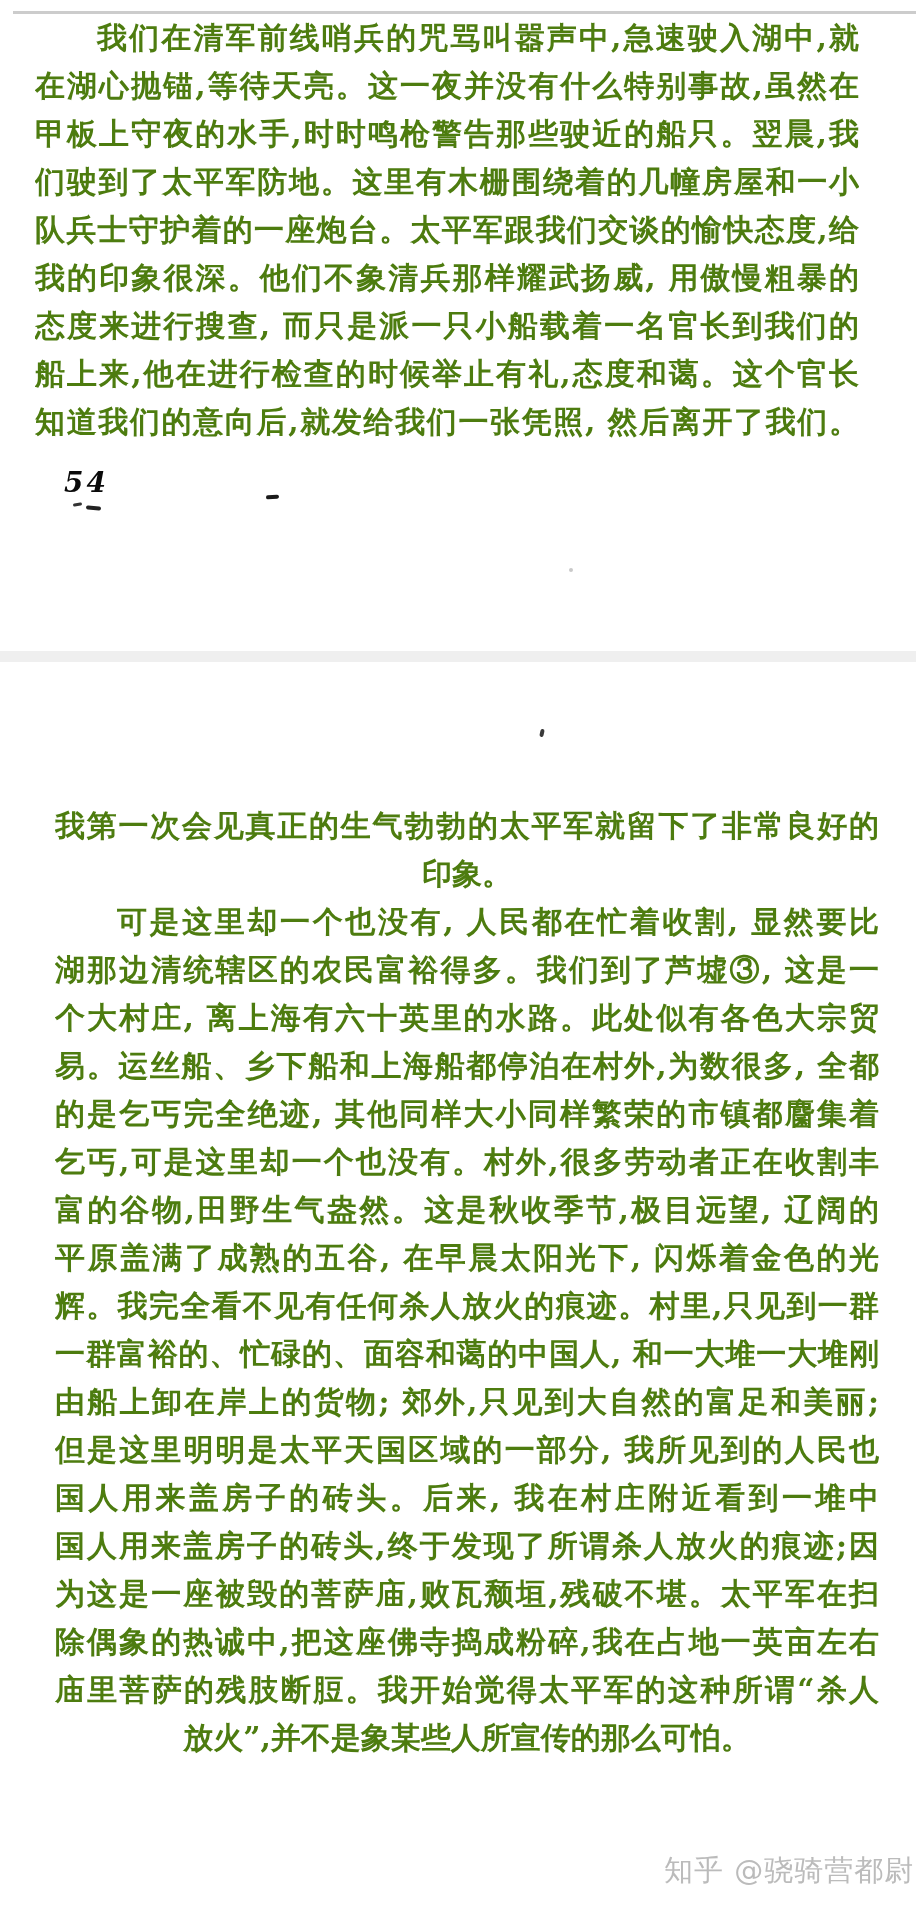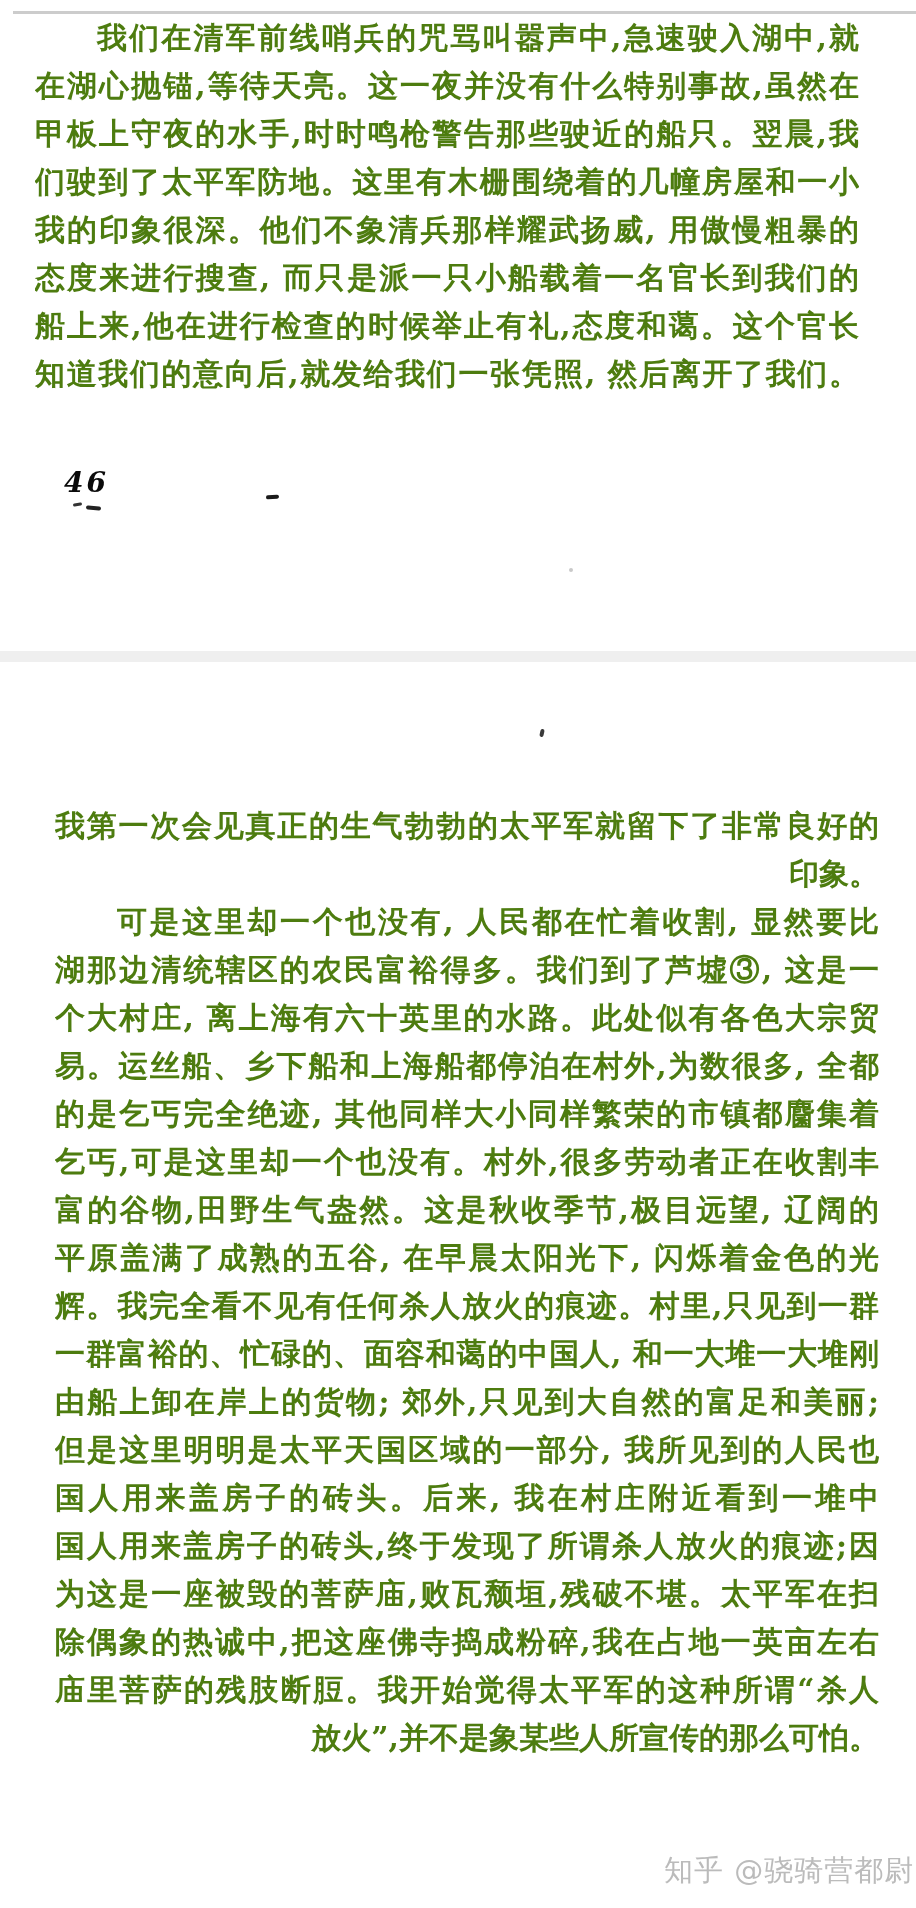--- a/index.html
+++ b/index.html
@@ -21,21 +21,21 @@
   }
   #page1-text { left:35px; top:14px; }
   #page2-text { left:55px; top:802px; }
   .ln {
     height:48px;
     overflow:hidden;
     text-align:justify;
     text-align-last:justify;
   }
   .ln.indent { text-indent:62px; }
-  .ln.short  { text-align:right; text-align-last:auto; }
+  .ln.short  { text-align:center; text-align-last:auto; }
   #top-rule {
     position:absolute; left:13px; top:11px;
     width:903px; height:3px; background:#cccccc;
   }
   #separator-band {
     position:absolute; left:0; top:651px;
     width:916px; height:11px; background:#efefef;
   }
   #page-number {
     position:absolute; left:64px; top:466px;
@@ -58,27 +58,28 @@
 </head>
 <body>
 
 <div id="top-rule"></div>
 
 <div id="page1-text" class="scan-page">
   <div class="ln indent">我们在清军前线哨兵的咒骂叫嚣声中,急速驶入湖中,就</div>
   <div class="ln">在湖心抛锚,等待天亮。这一夜并没有什么特别事故,虽然在</div>
   <div class="ln">甲板上守夜的水手,时时鸣枪警告那些驶近的船只。翌晨,我</div>
   <div class="ln">们驶到了太平军防地。这里有木栅围绕着的几幢房屋和一小</div>
+  <div class="ln">队兵士守护着的一座炮台。太平军跟我们交谈的愉快态度,给</div>
   <div class="ln">我的印象很深。他们不象清兵那样耀武扬威, 用傲慢粗暴的</div>
   <div class="ln">态度来进行搜查, 而只是派一只小船载着一名官长到我们的</div>
   <div class="ln">船上来,他在进行检查的时候举止有礼,态度和蔼。这个官长</div>
   <div class="ln">知道我们的意向后,就发给我们一张凭照, 然后离开了我们。</div>
 </div>
 
-<div id="page-number">46</div>
+<div id="page-number">54</div>
 
 <div id="ink-dash" class="artifact"></div>
 <div id="ink-squiggle-a" class="artifact"></div>
 <div id="ink-squiggle-b" class="artifact"></div>
 <div id="ink-speck-faint" class="artifact"></div>
 <div id="ink-speck-dark" class="artifact"></div>
 
 <div id="separator-band"></div>
 
 <div id="page2-text" class="scan-page">

